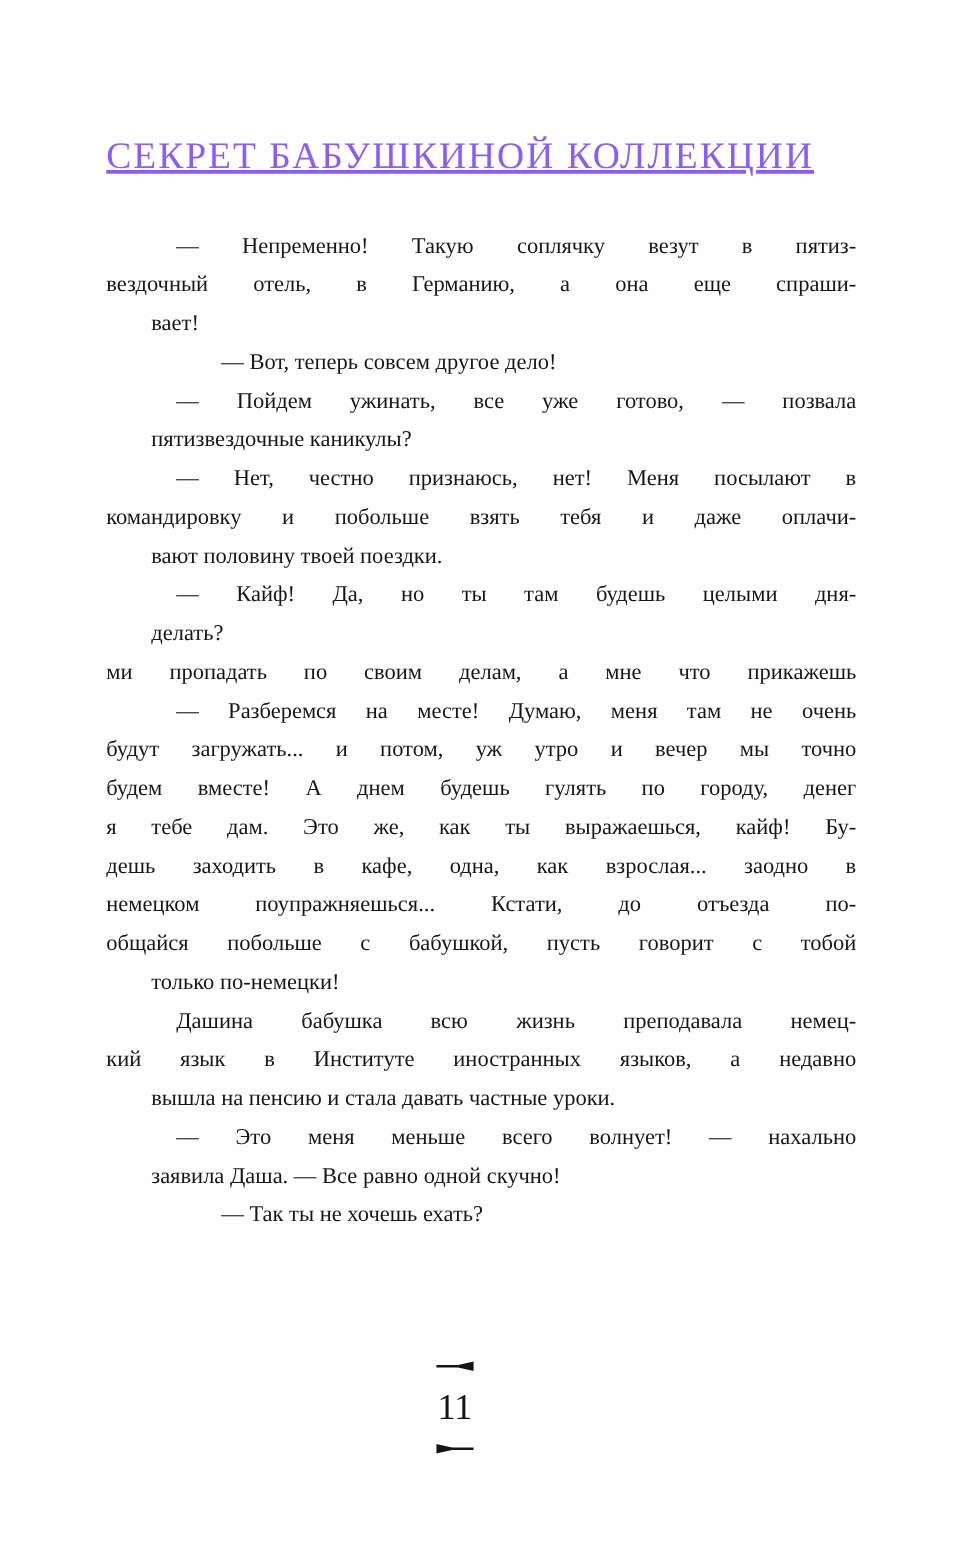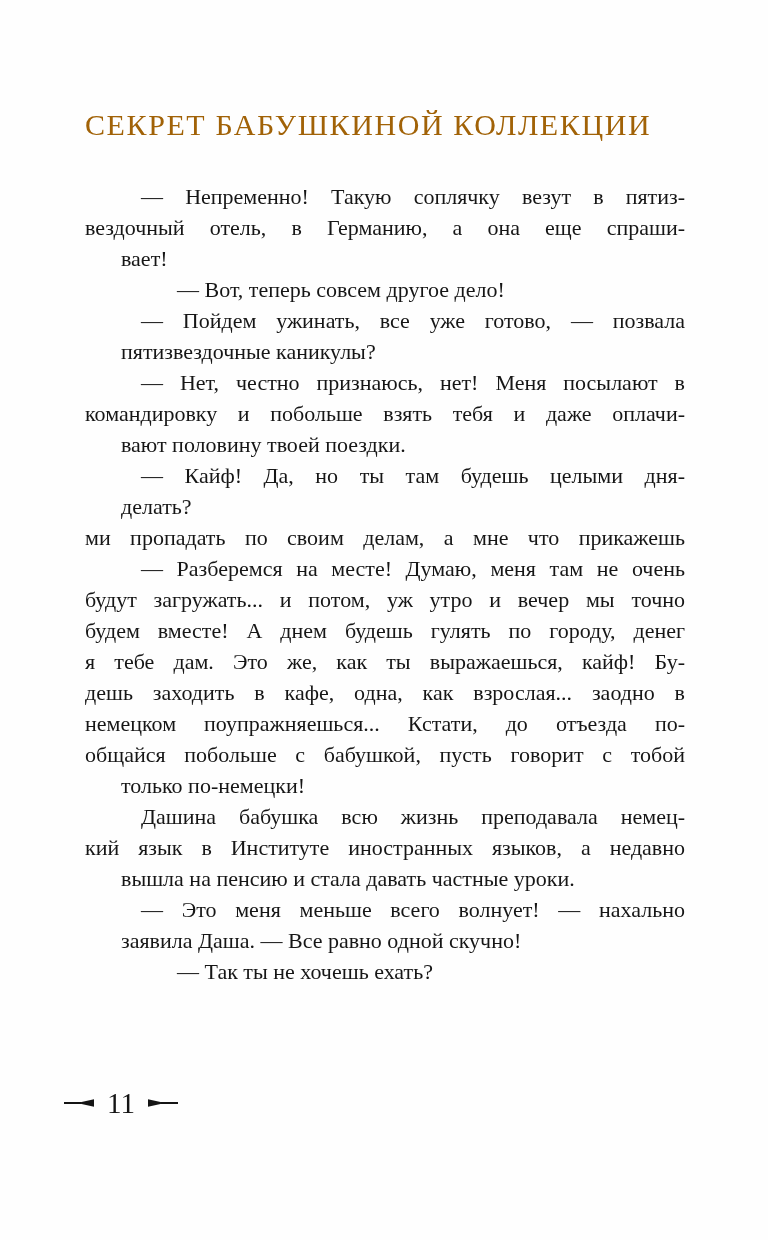--- a/index.html
+++ b/index.html
@@ -22,28 +22,29 @@
   }
   .chapter-title {
     position: absolute;
     left: 85px;
     top: 108px;
     width: 640px;
     font-size: 30px;
     font-weight: normal;
     letter-spacing: 1.6px;
     white-space: nowrap;
-    color: #a16207;
+    color: #8b5cf6;
+    text-decoration: underline;
   }
   .text-block {
     position: absolute;
     left: 85px;
     top: 181px;
     width: 600px;
-    font-size: 22px;
+    font-size: 18px;
     line-height: 31px;
     color: #161616;
   }
   .paragraph {
     margin: 0;
   }
   .line {
     text-align: justify;
     text-align-last: justify;
     text-justify: inter-word;
@@ -54,23 +55,25 @@
   .line.para-last {
     text-align-last: left;
     margin-left: 36px;
   }
   .footer {
     position: absolute;
     left: 85px;
     top: 1088px;
     width: 600px;
     display: flex;
+    justify-content: center;
     align-items: center;
     gap: 13px;
     transform: translateX(-21px);
+    flex-direction: column;
   }
   .page-num {
     font-size: 29px;
     line-height: 30px;
     color: #141414;
   }
   .ornament {
     display: block;
   }
 </style>

